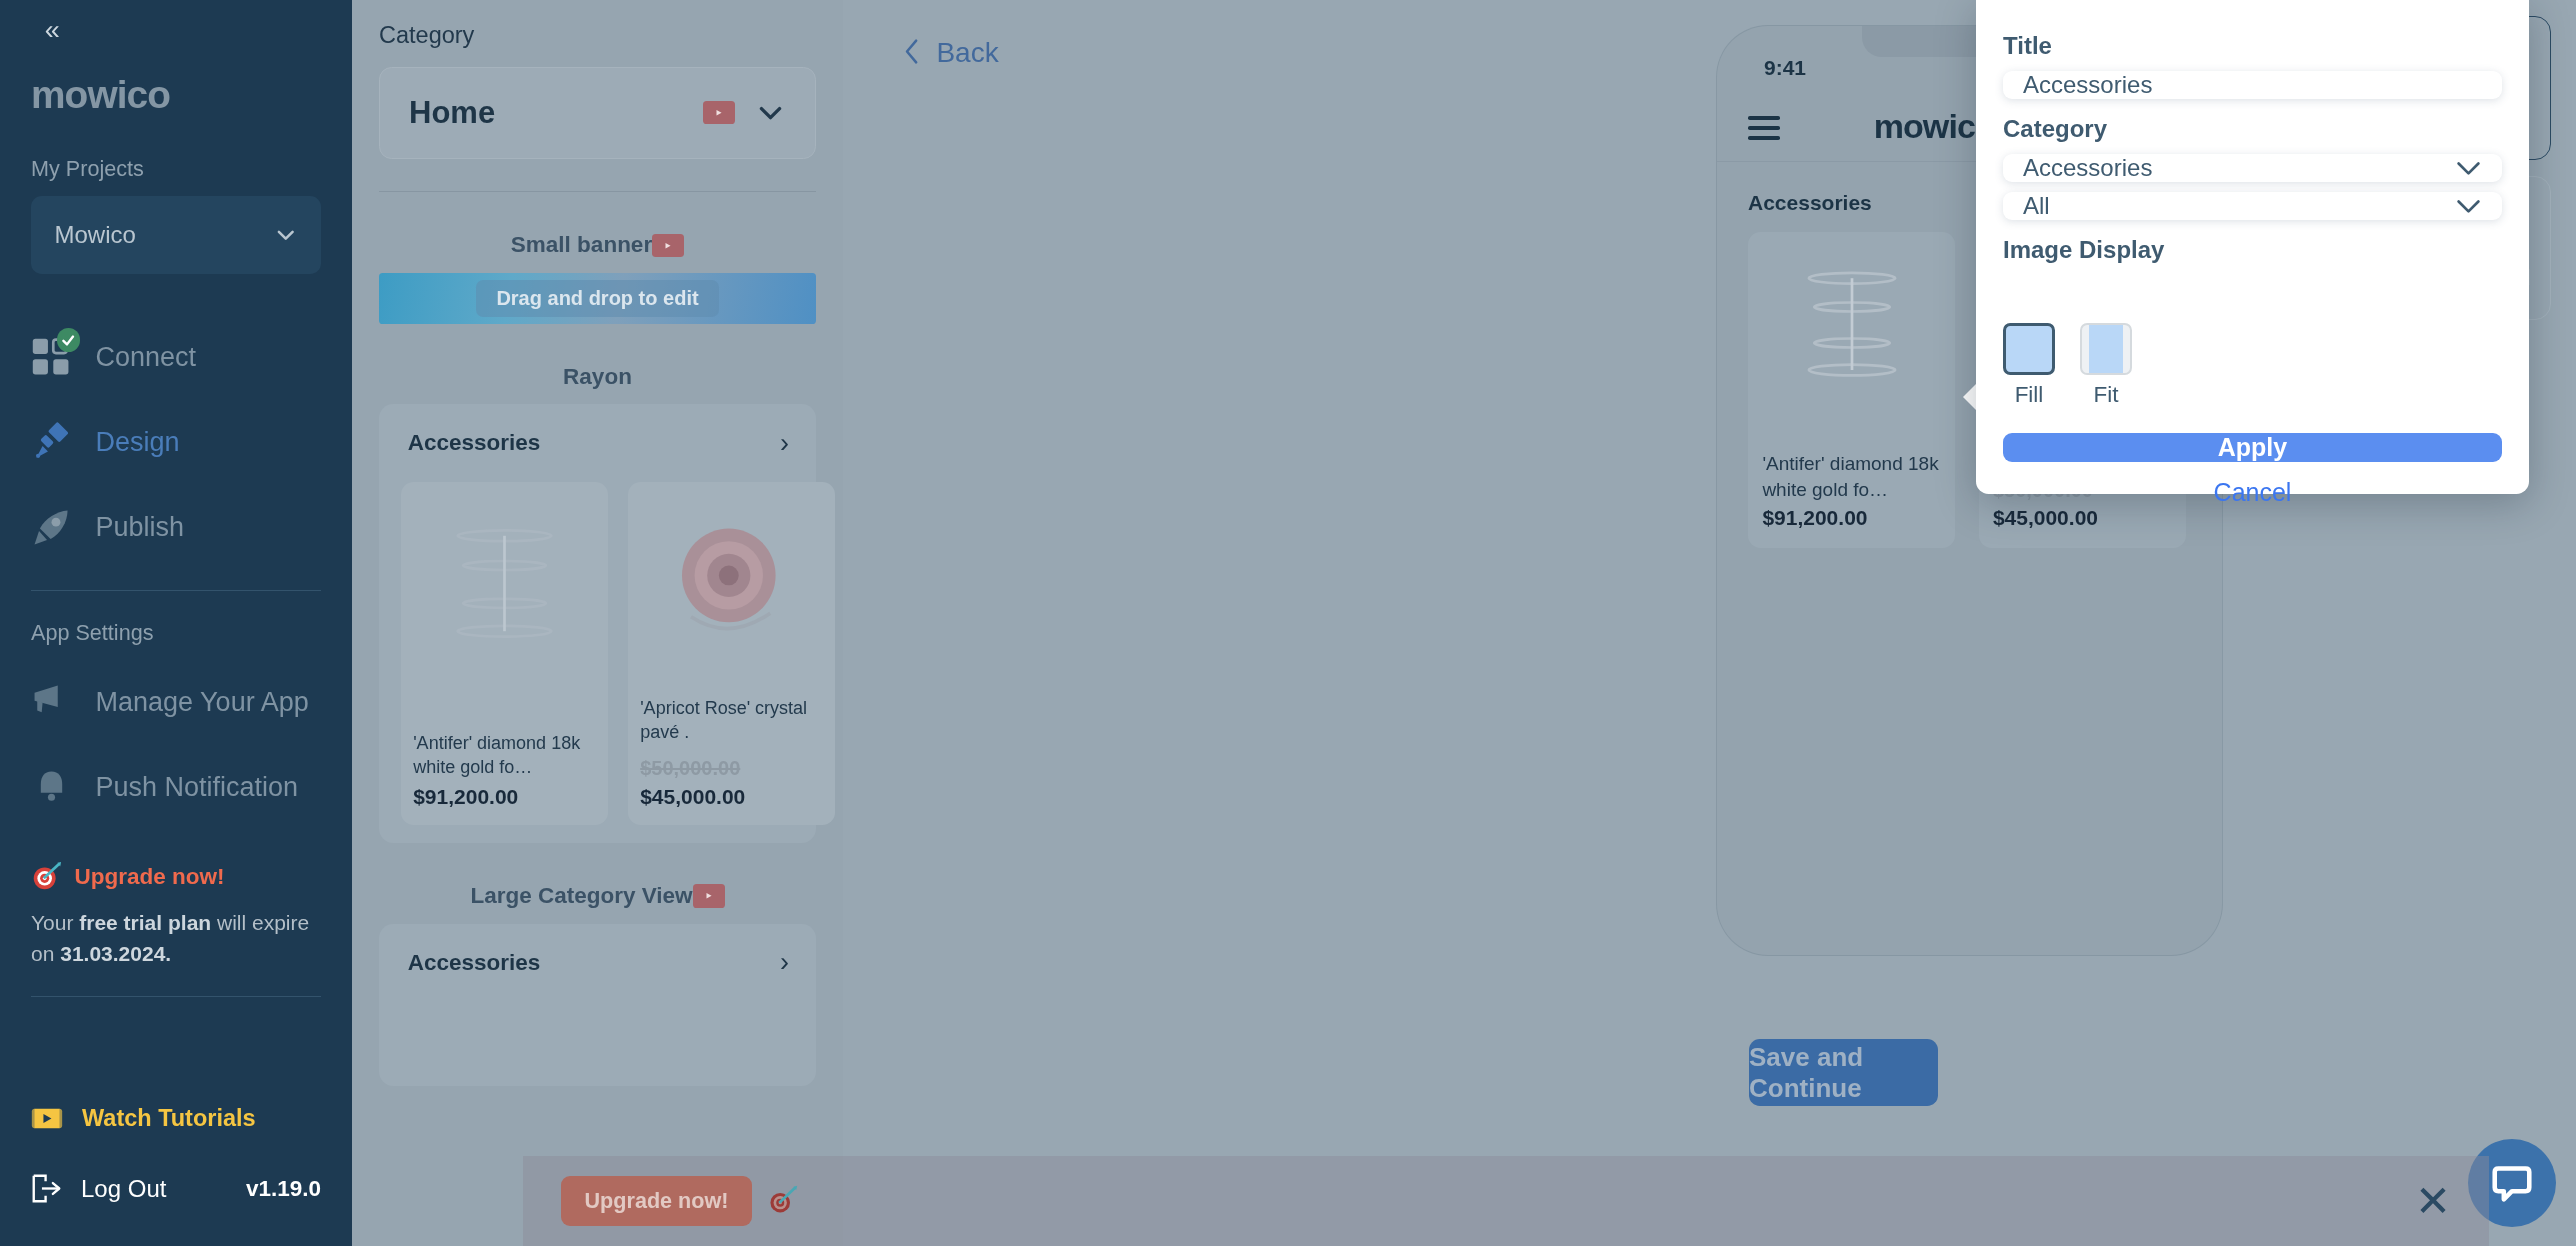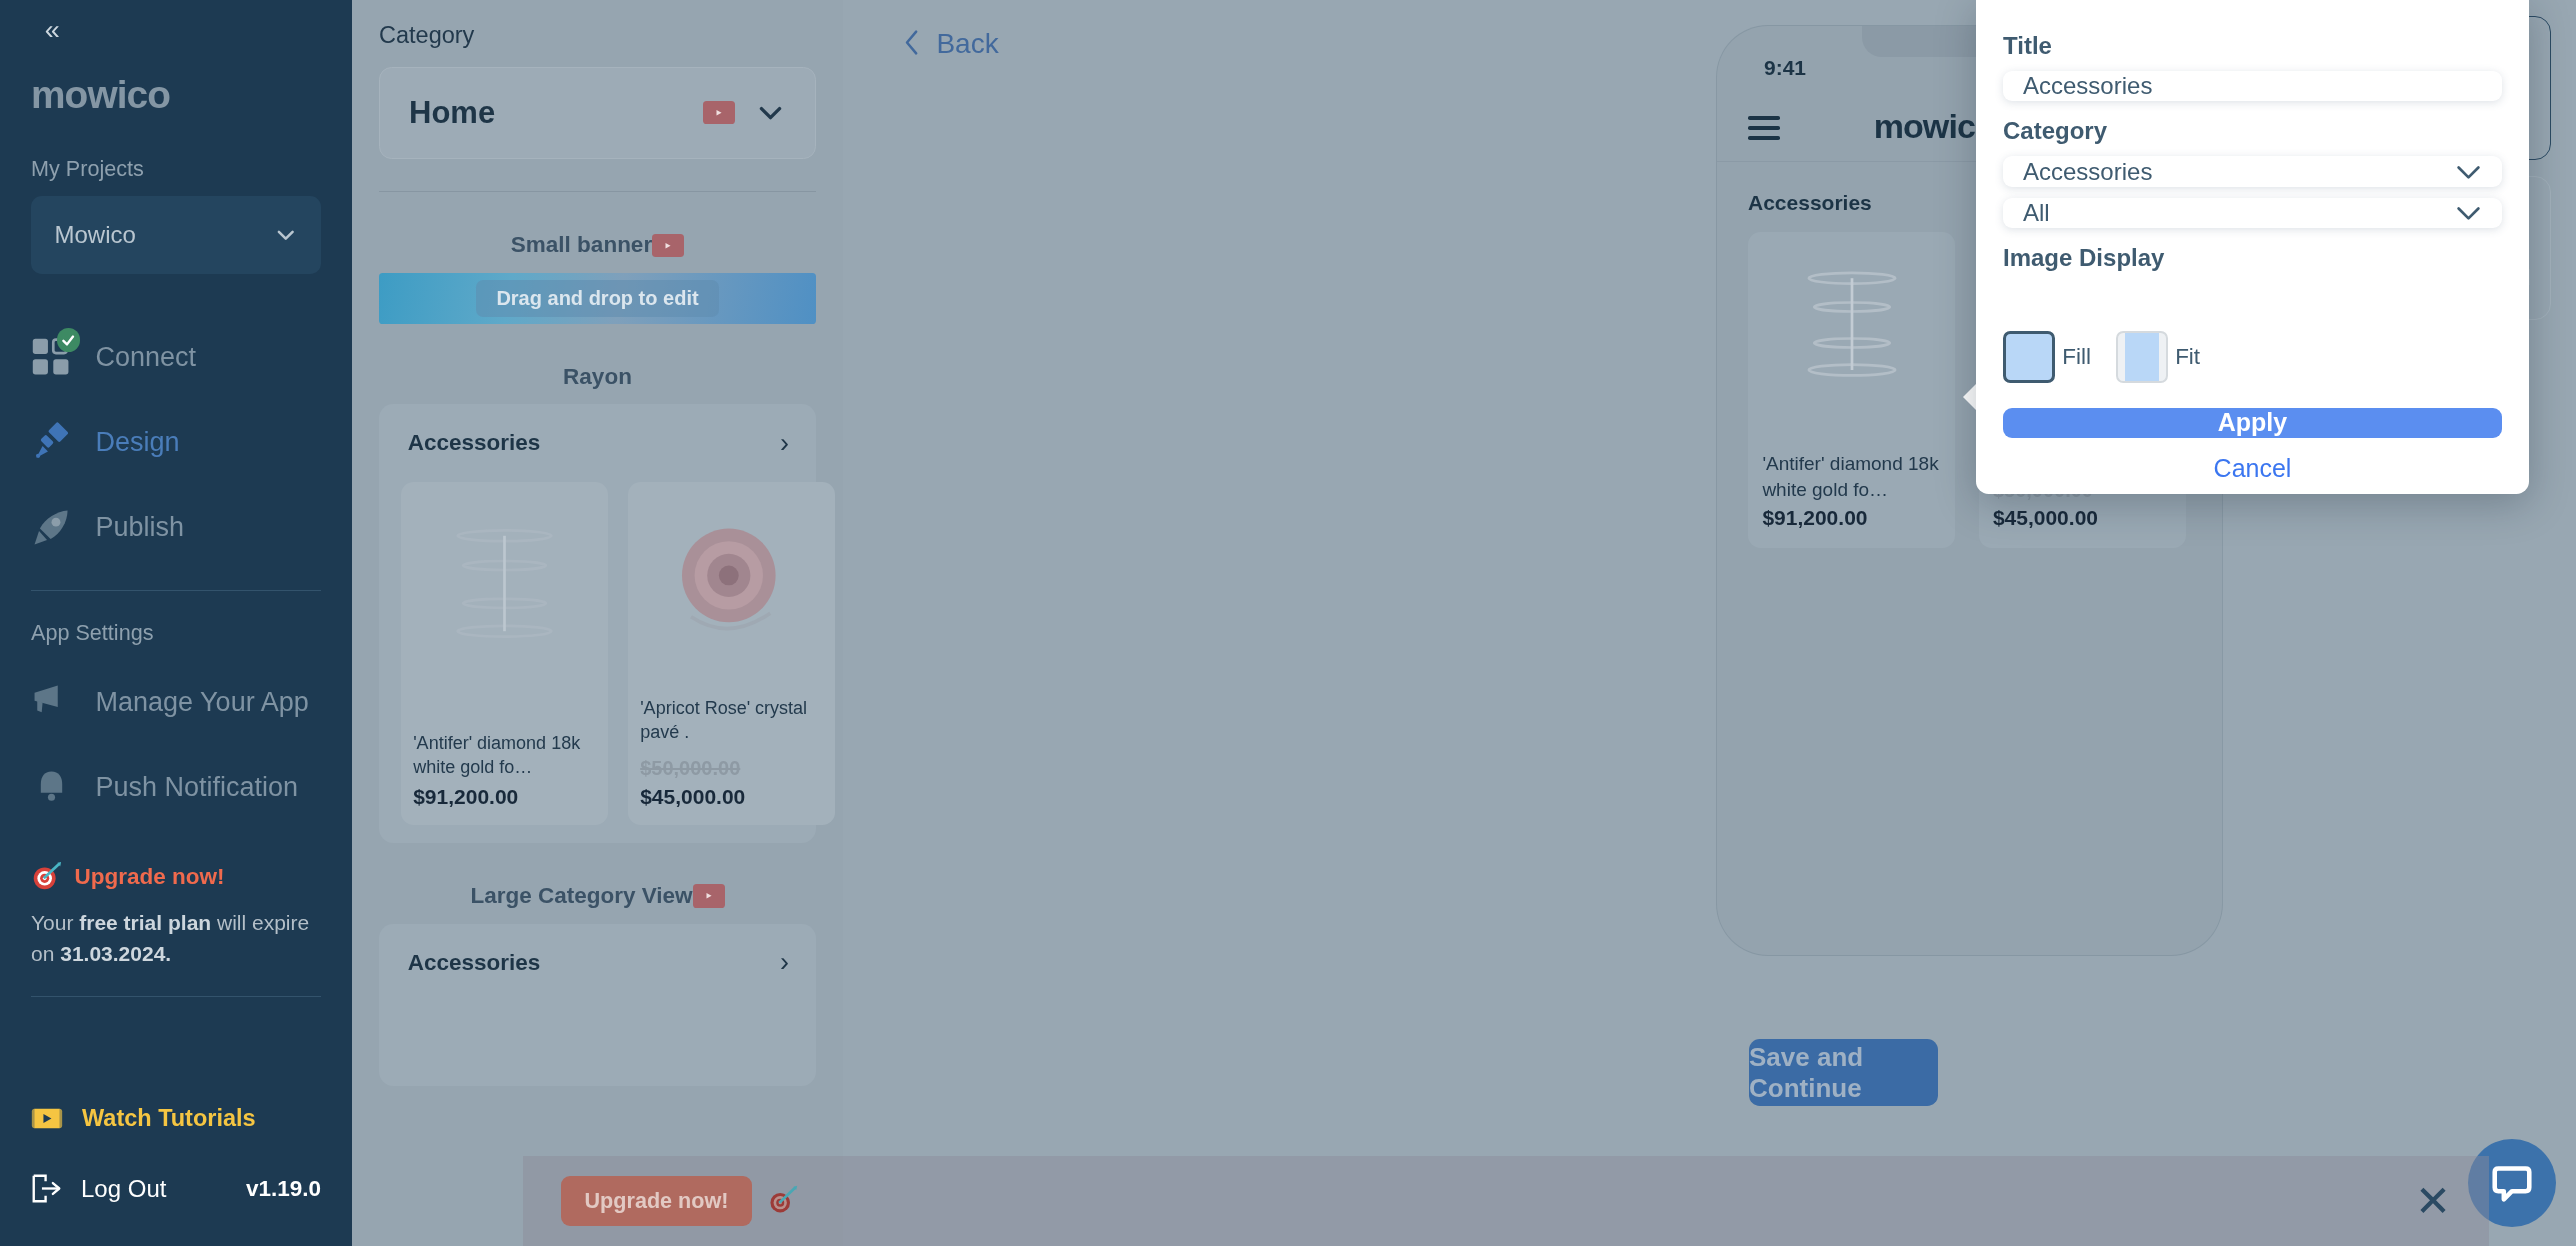--- a/index.html
+++ b/index.html
@@ -131,21 +131,21 @@
   .lcv-card {
     background: #9cabb6; border-radius: 14.4px; padding: 23.5px 21.6px; margin-top: 9px; min-height: 162px;
   }
 
   
   .canvas {
     position: absolute; left: 843px; top: 0; right: 0; height: 1247px;
     background: #98a7b2;
   }
   .back-btn {
-    position: absolute; left: 59px; top: 27px;
+    position: absolute; left: 59px; top: 36px;
     display: flex; align-items: center; gap: 14.4px; cursor: pointer;
   }
   .back-btn .lbl { color: #42699c; font-size: 28px; }
   .back-btn svg { width: 20px; height: 31px; }
 
   
   .phone {
     position: absolute; left: 874px; top: 26px;
     width: 505px; height: 929px;
     background: #94a3ae; border-radius: 51px;
@@ -256,21 +256,21 @@
     color: #3f5b70; font-size: 24px;
   }
   .f-select {
     margin-top: 10.8px; height: 56px; border-radius: 9px; background: #ffffff;
     box-shadow: 0 1.8px 9px rgba(70,95,120,.18);
     display: flex; align-items: center; justify-content: space-between;
     padding: 0 20px; color: #3f5b70; font-size: 24px; cursor: pointer;
   }
   .f-select .dchev svg { width: 27px; height: 18px; display: block; }
   .display-opts { display: flex; gap: 25px; margin-top: 14.4px; }
-  .disp-opt { display: flex; flex-direction: row; align-items: center; gap: 7.2px; cursor: pointer; margin-top: 44px; }
+  .disp-opt { display: flex; flex-direction: column; align-items: center; gap: 7.2px; cursor: pointer; margin-top: 44px; }
   .swatch { width: 52px; height: 52px; border-radius: 7.2px; background: #b9d7f7; }
   .disp-opt.sel .swatch { border: 3.6px solid #3f5b70; }
   .disp-opt.unsel .swatch {
     border: 2.7px solid #d5dade; background: #eef1f4;
     position: relative; overflow: hidden;
   }
   .disp-opt.unsel .swatch::after {
     content: ""; position: absolute; left: 7.2px; right: 7.2px; top: 0; bottom: 0;
     background: #b9d7f7;
   }

